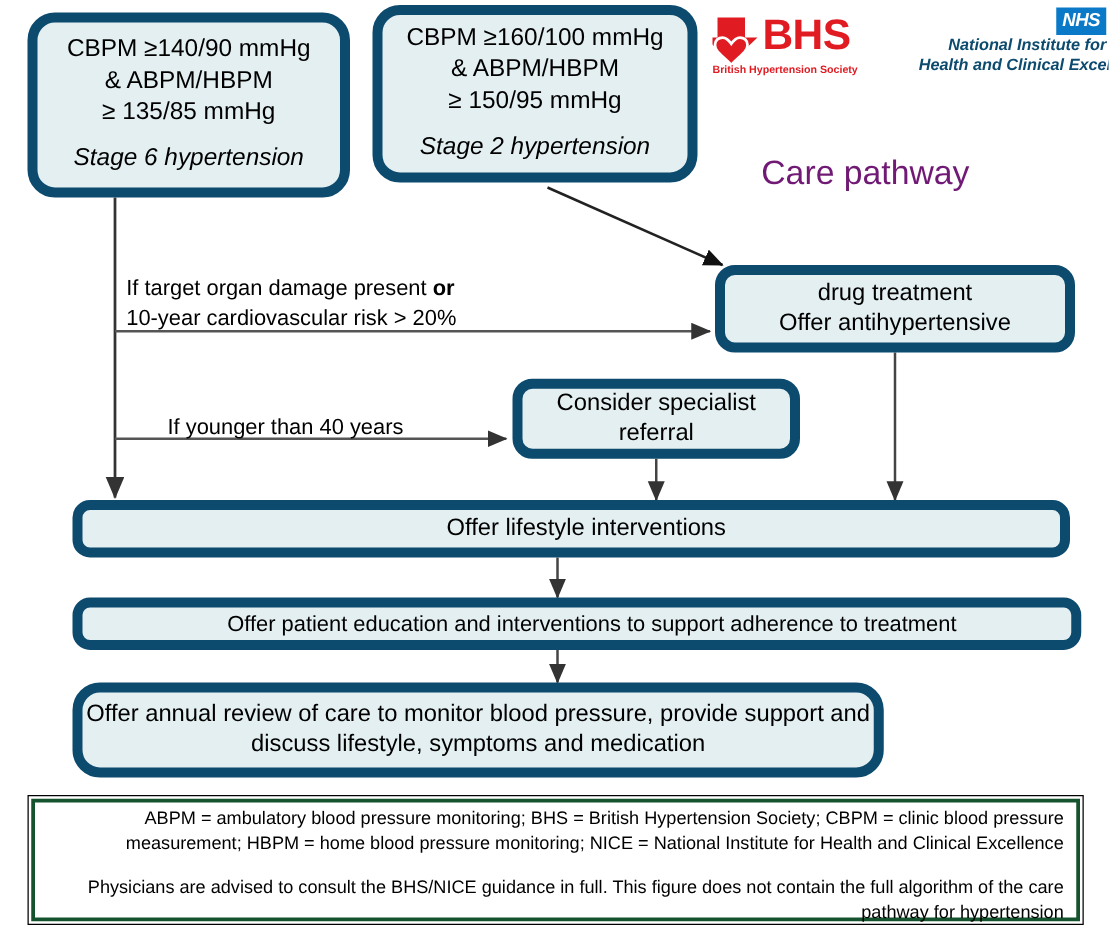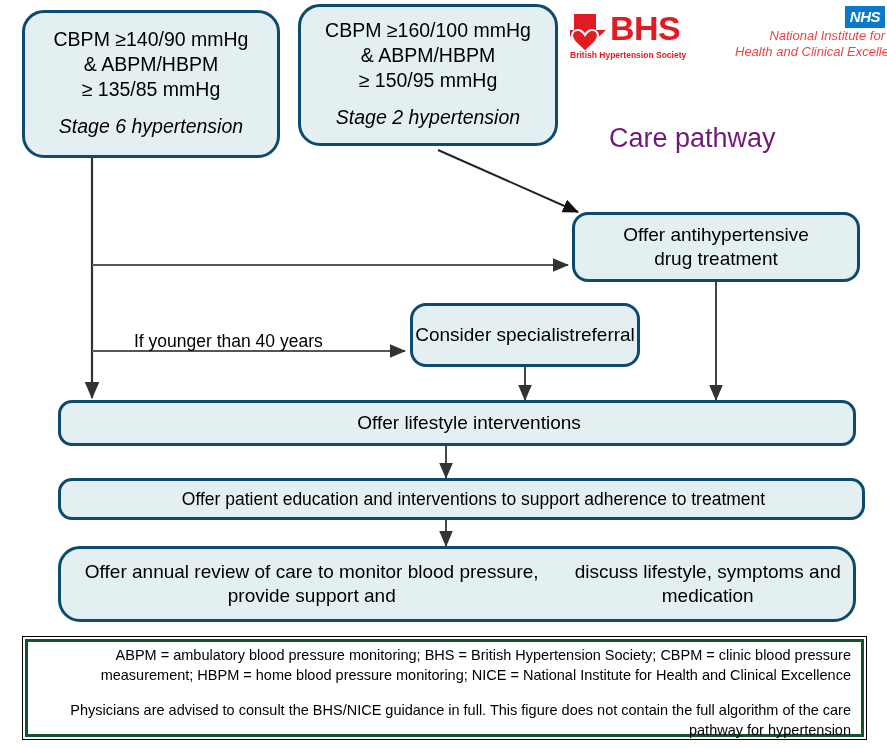--- a/index.html
+++ b/index.html
@@ -16,21 +16,21 @@
     position: relative;
     width: 887px;
     height: 748px;
     overflow: hidden;
     background: #ffffff;
   }
   .node {
     position: absolute;
     box-sizing: border-box;
     background: #e3eff1;
-    border: 3px solid #0c4a6e;
+    border: 8px solid #0c4a6e;
     display: flex;
     align-items: center;
     justify-content: center;
     text-align: center;
     line-height: 1.28;
   }
   .rounded-lg { border-radius: 22px; }
   .rounded-md { border-radius: 16px; }
   .rounded-sm { border-radius: 14px; padding-left: 24px; }
 
@@ -112,22 +112,22 @@
     font-weight: bold;
     font-style: italic;
     font-size: 15px;
     line-height: 1;
     padding: 3px 5px 4px;
     letter-spacing: -0.5px;
   }
   .logo-nice .nice-line {
     font-size: 13px;
     font-style: italic;
-    font-weight: normal;
-    color: #ef4444;
+    font-weight: bold;
+    color: #0c4a6e;
     white-space: nowrap;
     line-height: 1.25;
   }
 
   
   .footnote {
     position: absolute;
     left: 22px;
     top: 636px;
     width: 845px;
@@ -208,44 +208,49 @@
   </div>
 
   <div class="logo-nice">
     <span class="nhs-box">NHS</span>
     <div class="nice-line">National Institute for</div>
     <div class="nice-line">Health and Clinical Excellence</div>
   </div>
 
   <div class="title" style="left:609px; top:123px;">Care pathway</div>
 
+  <div class="edge-label" style="left:101px; top:219px;">
+    <span>If target organ damage present</span>
+    <span class="bold">or</span><br>
+    <span>10-year cardiovascular  risk &gt; 20%</span>
+  </div>
 
   <div class="edge-label" style="left:134px; top:330px;">
     <span>If younger than 40 years</span>
   </div>
 
   <div class="node rounded-md" style="left:572px; top:212px; width:288px; height:70px; flex-direction:column; font-size:19px;">
+    <span>drug treatment</span>
     <span>Offer antihypertensive</span>
-    <span>drug treatment</span>
-  </div>
-
-  <div class="node rounded-md" style="left:410px; top:303px; width:230px; height:64px; flex-direction:row; font-size:19px;">
+  </div>
+
+  <div class="node rounded-md" style="left:410px; top:303px; width:230px; height:64px; flex-direction:column; font-size:19px;">
     <span>Consider specialist</span>
     <span>referral</span>
   </div>
 
   <div class="node rounded-sm bar-text" style="left:58px; top:400px; width:798px; height:46px;">
     <span>Offer lifestyle interventions</span>
   </div>
 
   <div class="node rounded-sm bar-text-sm" style="left:58px; top:478px; width:807px; height:42px;">
     <span>Offer patient education and interventions to support adherence to treatment</span>
   </div>
 
-  <div class="node rounded-lg bar-text" style="left:58px; top:546px; width:798px; height:76px; flex-direction:row;">
+  <div class="node rounded-lg bar-text" style="left:58px; top:546px; width:649px; height:76px; flex-direction:column;">
     <span>Offer annual review of care to monitor blood pressure, provide support and</span>
     <span>discuss lifestyle, symptoms and medication</span>
   </div>
 
   <div class="footnote">
     <div class="footnote-inner">
       <p>ABPM = ambulatory blood pressure monitoring; BHS = British Hypertension Society; CBPM = clinic blood pressure measurement; HBPM = home blood pressure monitoring; NICE = National Institute for Health and Clinical Excellence</p>
       <p class="gap">Physicians are advised to consult the BHS/NICE guidance in full.  This figure does not contain the full algorithm of the care pathway for hypertension</p>
     </div>
   </div>

